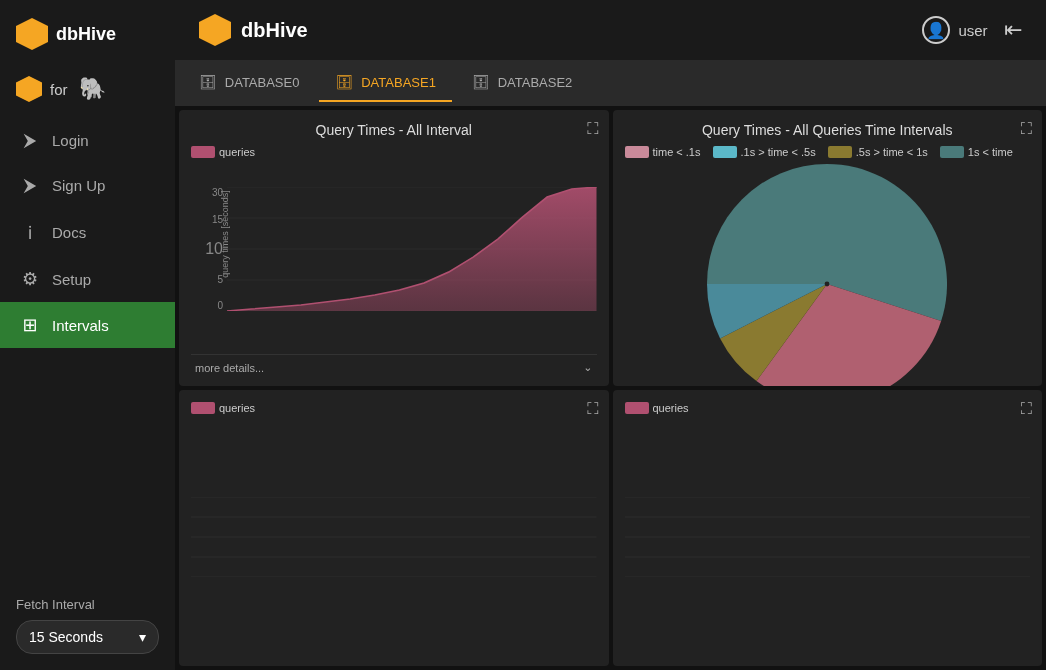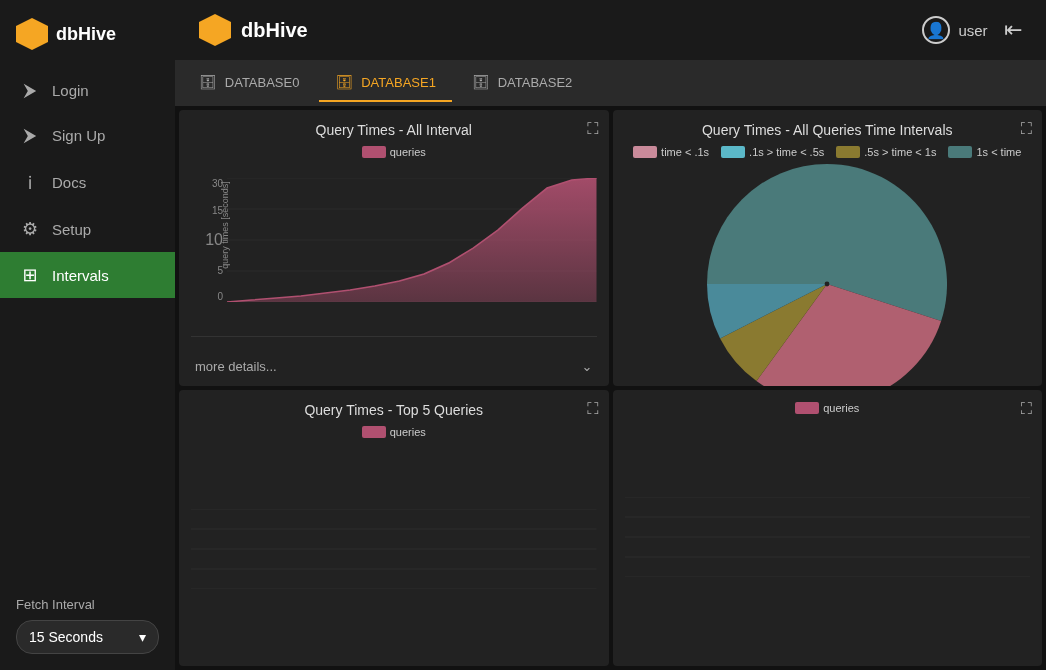--- a/index.html
+++ b/index.html
@@ -214,55 +214,61 @@
       align-items: center;
       justify-content: center;
       position: relative;
     }
 
     
     .legend {
       display: flex;
       flex-wrap: wrap;
       gap: 4px 12px;
-      justify-content: center;
+      justify-content: flex-start;
       margin-bottom: 6px;
       font-size: 11px;
       color: #ccc;
     }
     .legend-item {
       display: flex;
       align-items: center;
       gap: 4px;
     }
     .legend-swatch {
       width: 24px; height: 12px;
       border-radius: 2px;
     }
 
     
     .more-details {
       display: flex;
       align-items: center;
       justify-content: space-between;
-      padding: 22px 4px 0;
-      font-size: 13px;
+      padding: 6px 4px 0;
+      font-size: 11px;
       color: #aaa;
       cursor: pointer;
       border-top: 1px solid #333;
       margin-top: 4px;
     }
   </style>
 </head>
 <body>
 
 <div id="sidebar">
   <div id="sidebar-logo">
     <div class="hex-icon"></div>
     <span id="sidebar-logo-text">dbHive</span>
+  </div>
+  <div id="sidebar-db-row">
+    <div class="hex-icon-sm"></div>
+    <span id="sidebar-db-label">for</span>
+
+    <span style="font-size:22px; margin-left:4px;">🐘</span>
   </div>
   <div id="sidebar-nav">
     <div class="nav-item">
       <span class="nav-icon">⮞</span>
       <span>Login</span>
     </div>
     <div class="nav-item">
       <span class="nav-icon">⮞</span>
       <span>Sign Up</span>
     </div>
@@ -402,21 +408,20 @@
           <path d="M0,0 L-0.8910,0.454 A1,1,0,0,1 -1,0 Z" fill="#4a8a9a"></path>
 
           <path d="M0,0 L-1,0 A1,1,0,0,1 0,-1 Z" fill="#4a7a7a"></path>
           <circle cx="0" cy="0" r="0.02" fill="#222"></circle>
         </svg>
       </div>
     </div>
 
     <div class="chart-card">
       <span class="card-expand-btn">⛶</span>
-      <div class="card-title">Query Times - Top 5 Queries</div>
       <div class="legend">
         <div class="legend-item">
           <div class="legend-swatch" style="background:#b05070;"></div>
           <span>queries</span>
         </div>
       </div>
       <div class="chart-area">
         <svg width="100%" height="80" viewBox="0 0 300 80" preserveAspectRatio="none">
           <line x1="0" y1="0" x2="300" y2="0" stroke="#333" stroke-width="0.5"></line>
           <line x1="0" y1="20" x2="300" y2="20" stroke="#333" stroke-width="0.5"></line>

